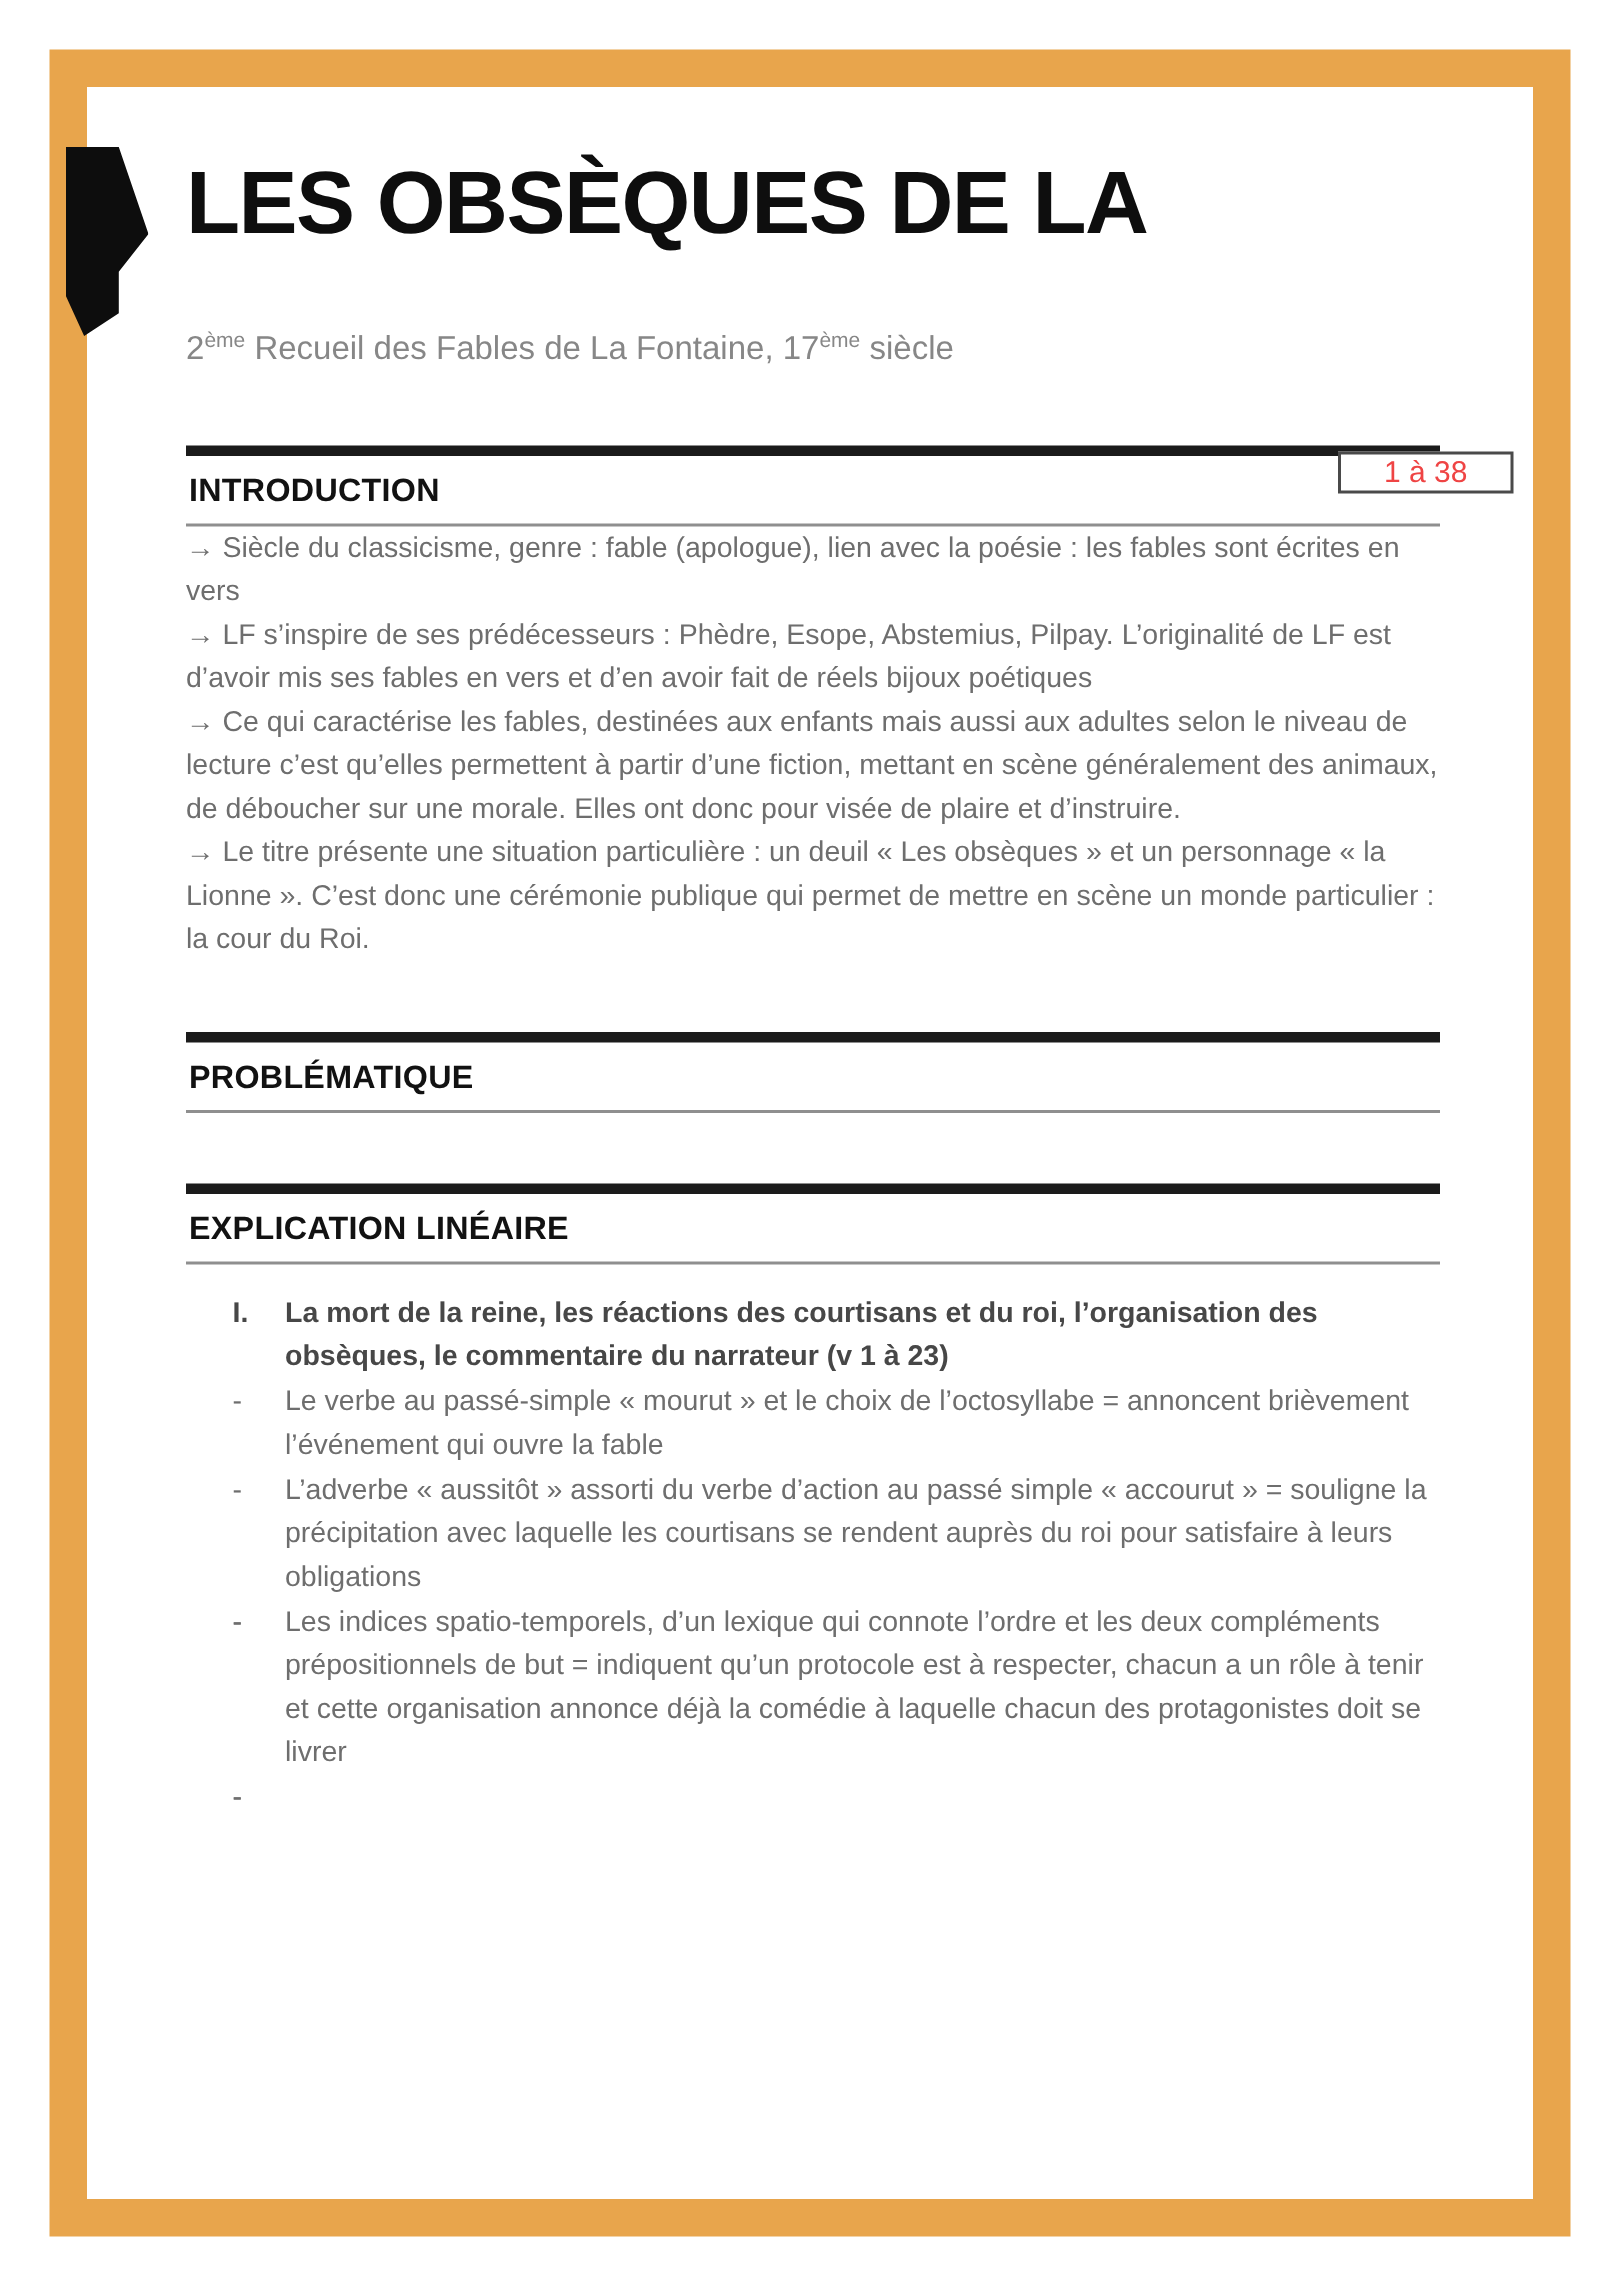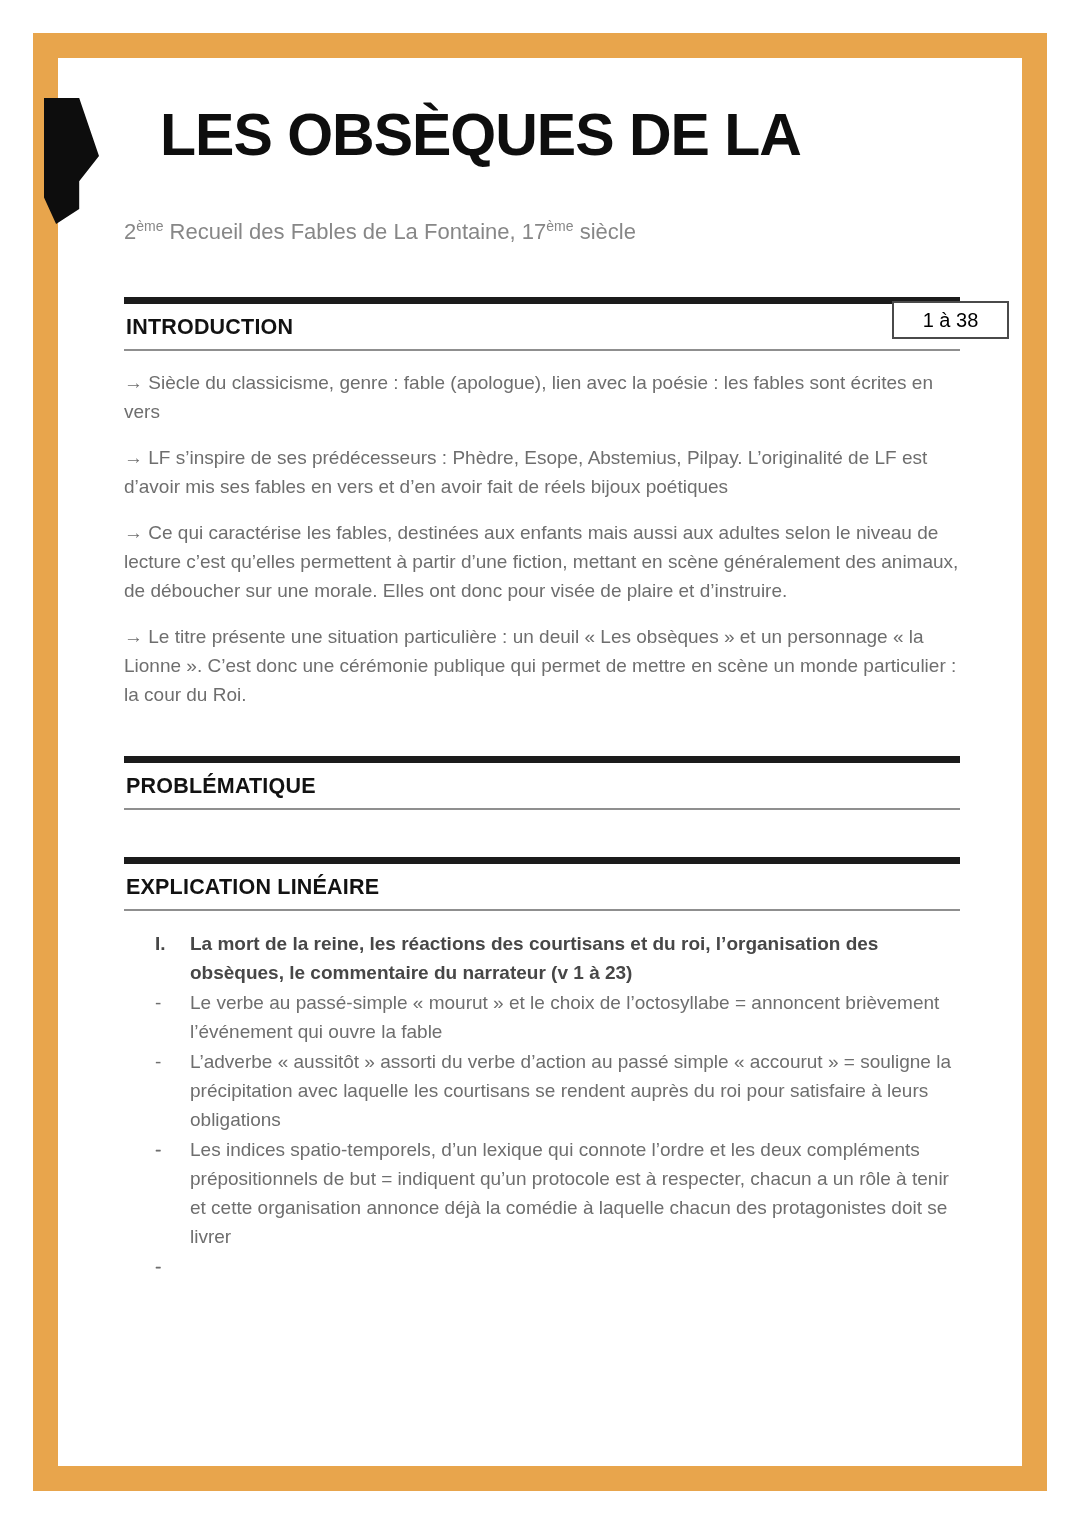--- a/index.html
+++ b/index.html
@@ -38,58 +38,57 @@
   }
 
   .doc-title {
     margin-top: 45px;
     font-size: 59px;
     line-height: 1.1;
     font-weight: 800;
     letter-spacing: -1px;
     color: #0e0e0e;
   }
-  .doc-title .line { display: block; margin-left: 36px; }
+  .doc-title .line { display: block; }
 
   .subtitle {
     margin-top: 50px;
     font-size: 22px;
     color: #878787;
   }
   .subtitle sup { font-size: 14px; }
 
   .page-range {
     position: absolute;
     left: 768px; top: 243px;
-    width: 117px; height: 38px;
+    width: 117px; height: 28px;
     border: 2px solid #4a4a4a;
     display: flex; align-items: center; justify-content: center;
     font-size: 20px;
-    color: #000000;
+    color: #ef4444;
     background: #ffffff;
   }
 
   
   .section { margin-top: 47px; }
   .section.first { margin-top: 52px; }
   .rule-top { height: 7px; background: #1b1b1b; }
   .section h2 {
     font-size: 21.5px;
     font-weight: 800;
     color: #121212;
     letter-spacing: 0.2px;
     padding: 11px 0 9px 2px;
   }
   .rule-bottom { height: 2px; background: #8f8f8f; }
 
   .section p {
     font-size: 19px;
     line-height: 29px;
     color: #6e6e6e;
-    margin-top: 17px;
   }
 
   
   .expl-list { list-style: none; margin-top: 18px; }
   .expl-list li {
     position: relative;
     padding-left: 66px;
     font-size: 19px;
     line-height: 29px;
     color: #6e6e6e;

